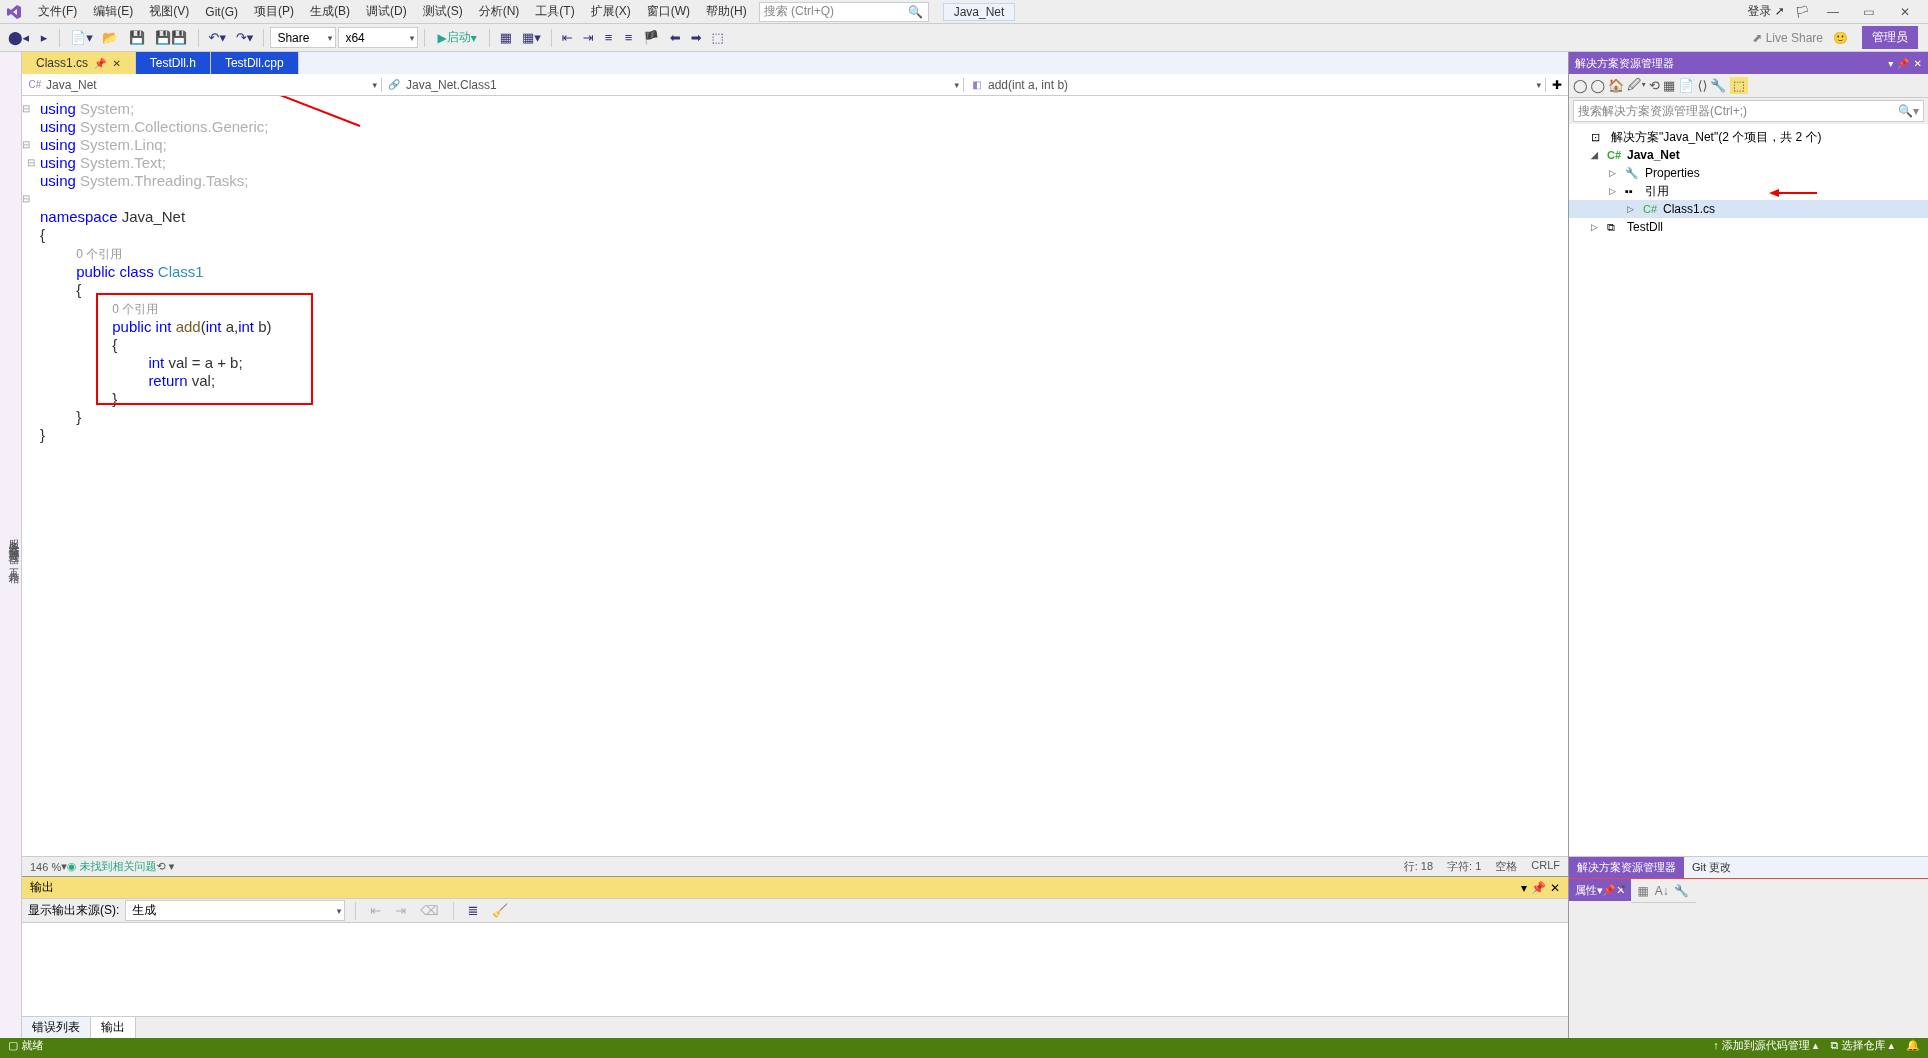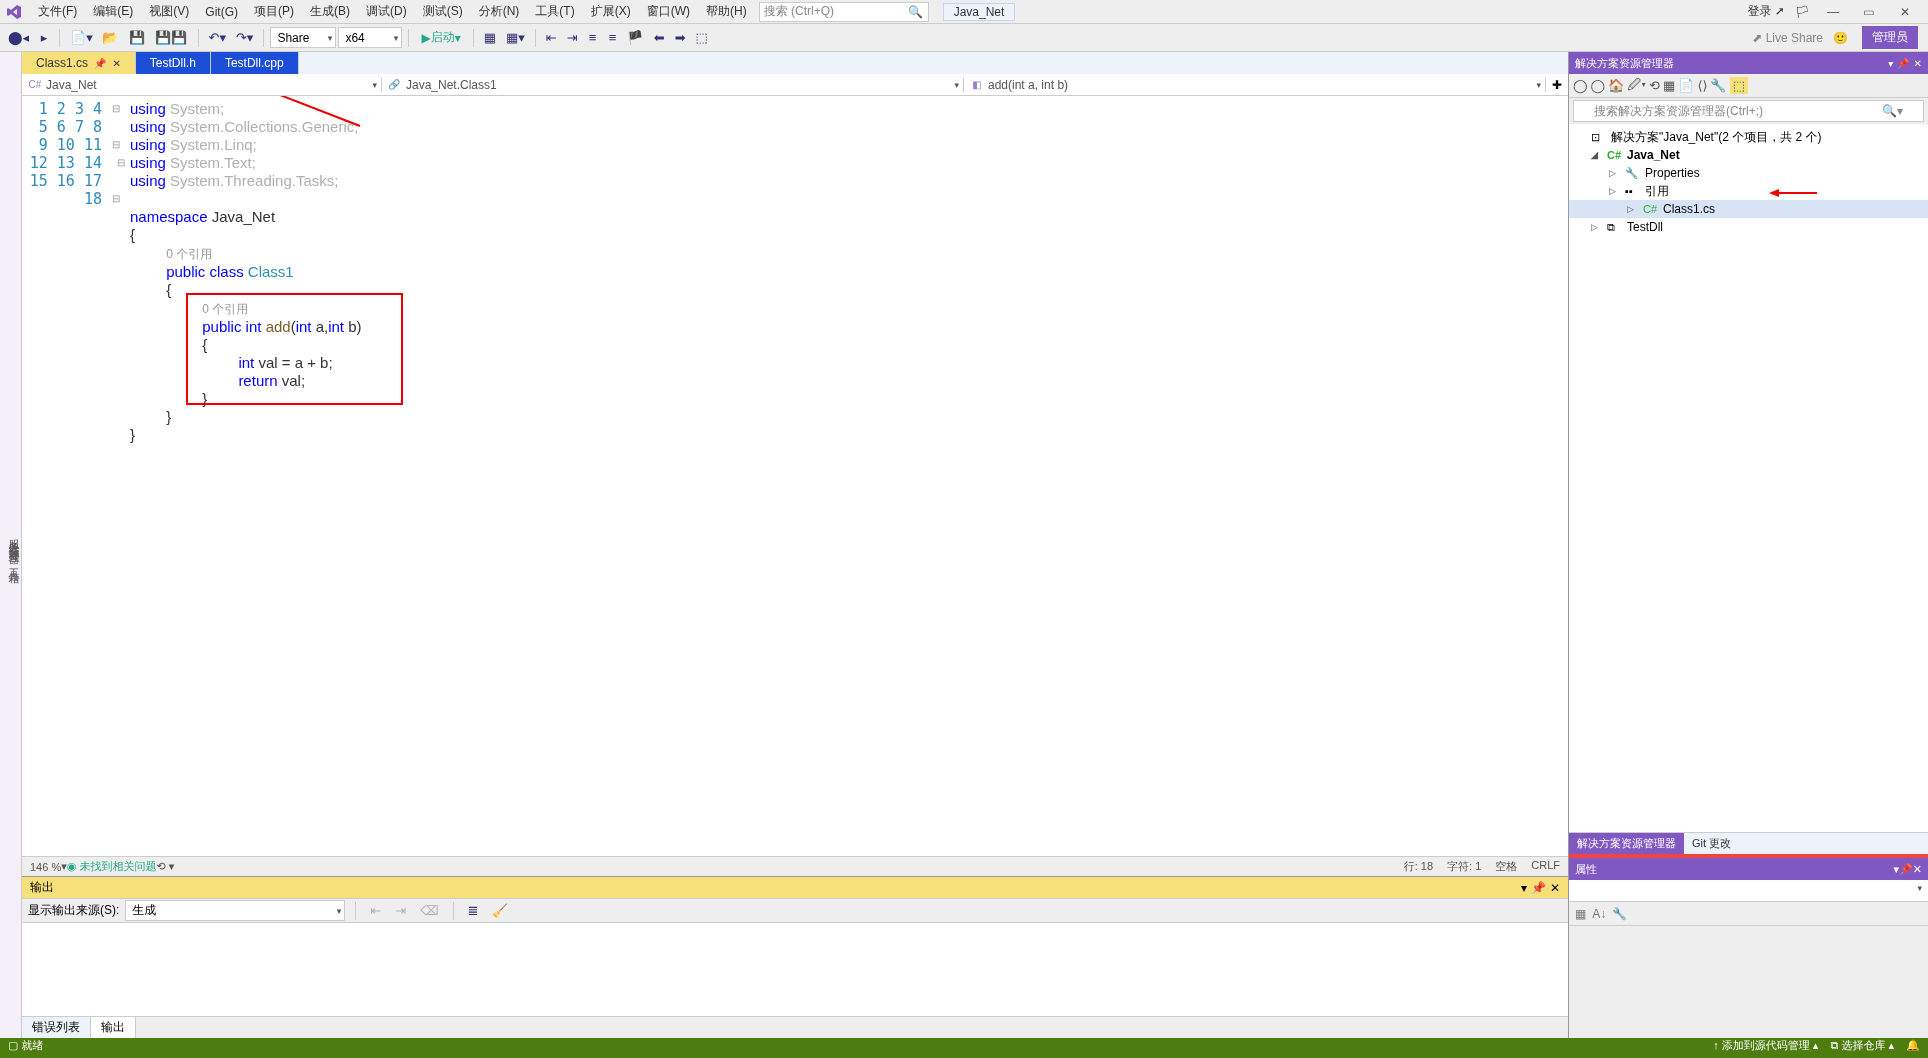--- a/index.html
+++ b/index.html
@@ -50,34 +50,34 @@
 .out-body{flex:1;background:#fff;min-height:70px;}
 .bottom-tabs{height:22px;background:#eee;display:flex;align-items:stretch;border-top:1px solid #ccc;}
 .btab{padding:0 10px;display:flex;align-items:center;background:#eef3fb;border-right:1px solid #ccc;}
 .btab.active{background:#fff;}
 .right-area{width:360px;border-left:1px solid #999;display:flex;flex-direction:column;background:#eee;}
 .panel-cap{height:22px;background:#8157c2;color:#fff;display:flex;align-items:center;padding:0 6px;font-size:11px;}
 .panel-cap .icons{margin-left:auto;display:flex;gap:4px;font-size:10px;}
 .se-tool{height:24px;background:#eee;border-bottom:1px solid #ccc;display:flex;align-items:center;padding:0 4px;gap:3px;color:#555;}
 .se-tool span{font-size:13px;}
 .se-tool .hl{background:#f7e07a;padding:1px 3px;}
-.se-search{height:22px;background:#fff;border:1px solid #ccc;margin:2px 4px;padding:0 20px;color:#888;display:flex;align-items:center;justify-content:space-between;}
+.se-search{height:22px;background:#fff;border:1px solid #ccc;margin:2px 4px;padding:0 4px;color:#888;display:flex;align-items:center;justify-content:space-between;}
 .tree{flex:1;background:#fff;padding:4px 0;font-size:12px;position:relative;}
 .tree-row{display:flex;align-items:center;height:18px;padding-left:6px;gap:4px;}
 .tree-row .exp{width:12px;font-size:9px;color:#555;}
 .tree-row .ico{width:16px;font-size:11px;}
 .tree-row.sel{background:#d6e4f5;}
 .tree-row.bold{font-weight:600;}
 .indent1{padding-left:22px;}
 .indent2{padding-left:40px;}
 .indent3{padding-left:58px;}
 .side-tabs{height:22px;background:#eef3fb;border-top:1px solid #ccc;display:flex;}
 .side-tab{background:#8157c2;color:#fff;padding:0 8px;display:flex;align-items:center;font-size:11px;}
 .side-tab.plain{background:#eef3fb;color:#333;}
-.props{border-top:4px solid #ef4444;display:flex;flex-direction:column;height:184px;}
+.props{border-top:1px solid #ef4444;display:flex;flex-direction:row;height:160px;}
 .props-cap{height:22px;background:#8157c2;color:#fff;display:flex;align-items:center;padding:0 6px;font-size:11px;}
 .props-bar{height:22px;background:#fff;border-bottom:1px solid #ccc;position:relative;}
 .props-bar:after{content:"▾";position:absolute;right:6px;top:3px;font-size:9px;color:#555;}
 .props-tool{height:24px;background:#eee;display:flex;align-items:center;padding:0 6px;gap:6px;color:#777;border-bottom:1px solid #ccc;}
 .props-body{flex:1;background:#eee;}
 .statusbar{height:25px;background:#4d7c0f;color:#fff;display:flex;align-items:flex-start;padding:0 8px;font-size:11px;}
 .statusbar .right{margin-left:auto;}
 .live{color:#888;}
 </style>
 </head>
@@ -122,21 +122,21 @@
   <div class="tb-sep"></div>
   <div class="tb-btn">📄▾</div>
   <div class="tb-btn">📂</div>
   <div class="tb-btn">💾</div>
   <div class="tb-btn">💾💾</div>
   <div class="tb-sep"></div>
   <div class="tb-btn">↶▾</div>
   <div class="tb-btn">↷▾</div>
   <div class="tb-sep"></div>
   <div class="combo" style="width:66px">Share</div>
-  <div class="combo" style="width:64px">x64</div>
+  <div class="combo" style="width:80px">x64</div>
   <div class="tb-sep"></div>
   <div class="start-btn">▶ <span>启动</span> ▾</div>
   <div class="tb-sep"></div>
   <div class="tb-btn">▦</div>
   <div class="tb-btn">▦▾</div>
   <div class="tb-sep"></div>
   <div class="tb-btn">⇤</div>
   <div class="tb-btn">⇥</div>
   <div class="tb-btn">≡</div>
   <div class="tb-btn">≡</div>
@@ -178,41 +178,20 @@
           <span>Java_Net.Class1</span>
         </div>
       <div class="ctx">
           <span class="ico">◧</span>
           <span>add(int a, int b)</span>
         </div>
       <div style="width:22px;text-align:center">✚</div>
     </div>
 
     <div class="editor-wrap">
-      <div class="gutter">
-1
-2
-3
-4
-5
-6
-7
-8
-
-9
-10
-
-11
-12
-13
-14
-15
-16
-17
-18</div>
       <div class="fold-col">
 ⊟
 &nbsp;
 &nbsp;
 &nbsp;
 &nbsp;
 &nbsp;
 ⊟
 &nbsp;
 &nbsp;

